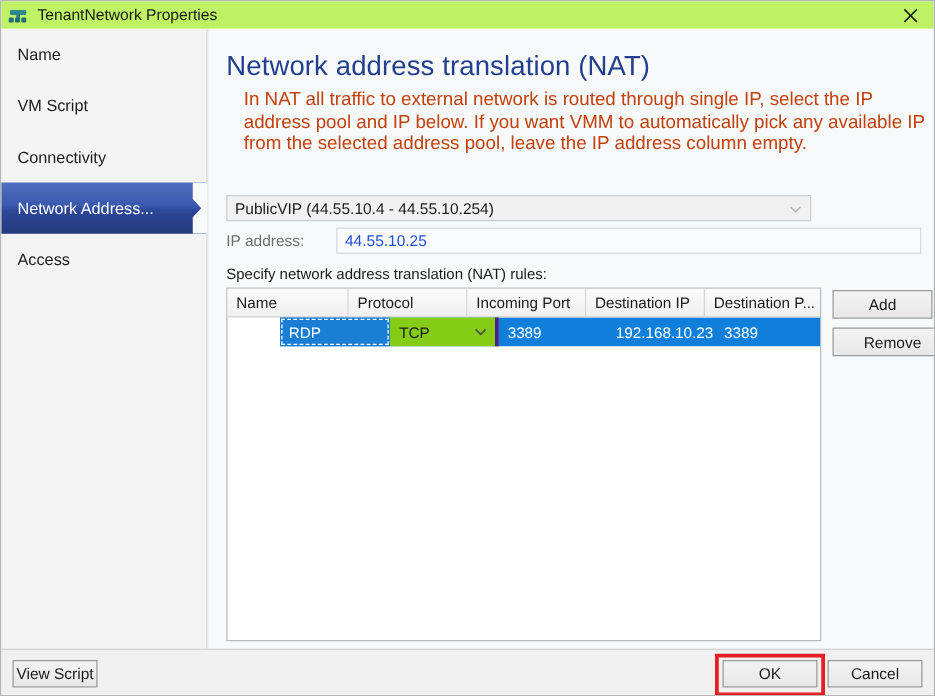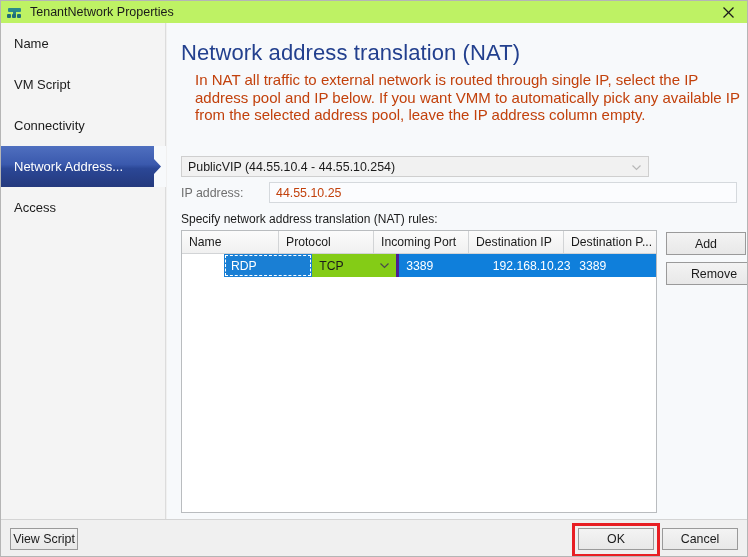--- a/index.html
+++ b/index.html
@@ -171,21 +171,21 @@
   .textbox {
     width: 468px;
     height: 21px;
     background: #fbfcfe;
     border: 1px solid #d5d9dd;
     box-sizing: border-box;
     display: flex;
     align-items: center;
     padding-left: 6px;
     font-size: 12.4px;
-    color: #c2410c;
+    color: #1d4ed8;
     cursor: text;
   }
 
   .rules-label {
     position: absolute;
     left: 14px; top: 189px;
     font-size: 12px;
     color: #1b1b1b;
   }
 

